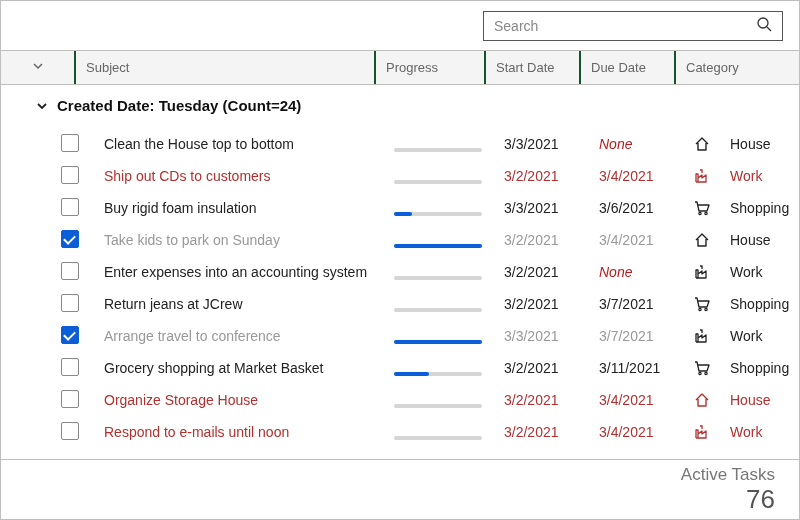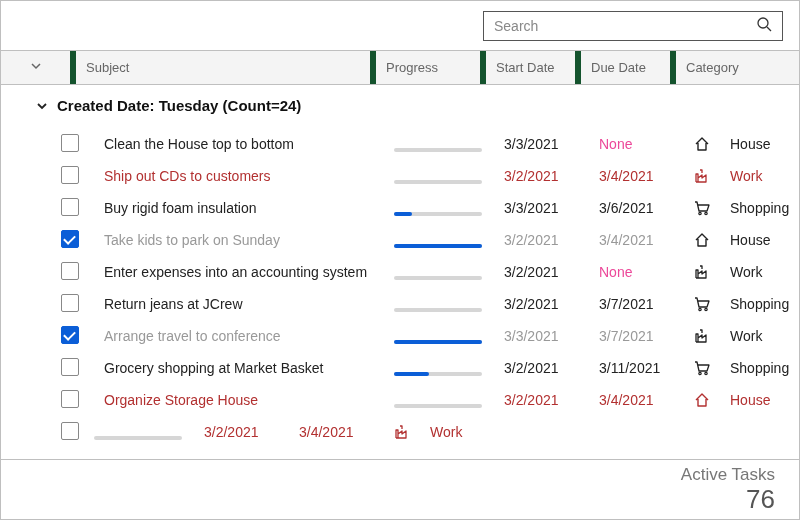--- a/index.html
+++ b/index.html
@@ -60,21 +60,21 @@
     align-items: stretch;
     background: #f4f4f4;
     border-bottom: 1px solid #bfbfbf;
     font-size: 13px;
     color: #666;
   }
   .col-headers > div {
     display: flex;
     align-items: center;
     padding: 0 10px;
-    border-right: 6px solid #14532d;
+    border-right: 2px solid #14532d;
   }
   .col-headers > div:last-child { border-right: none; }
   .col-check { width: 75px; justify-content: center; }
   .col-subject { width: 300px; }
   .col-progress { width: 110px; }
   .col-start { width: 95px; text-align: center; }
   .col-due { width: 95px; }
   .col-category { flex: 1; }
   .chev-header { justify-content: center; }
   
@@ -172,21 +172,21 @@
   }
   .cat-icon { width: 16px; height: 16px; display: inline-flex; }
   .overdue .cell-subject,
   .overdue .cell-start,
   .overdue .cell-due,
   .overdue .cell-category { color: #b23030; }
   .overdue .cat-icon svg { stroke: #b23030; }
   .completed .cell-subject,
   .completed .cell-start,
   .completed .cell-due { color: #999; }
-  .dim-due { color: #ec4899; }
+  .dim-due { color: #b91c1c; font-style: italic; }
   
   .footer {
     border-top: 1px solid #bfbfbf;
     height: 60px;
     display: flex;
     flex-direction: column;
     align-items: flex-end;
     justify-content: center;
     padding-right: 24px;
     color: #777;
@@ -424,20 +424,21 @@
                 <use href="#ico-house"></use>
               </svg>
             </span>
             <span>House</span>
           </div>
         </div>
         <div class="task-row overdue">
           <div class="cell-check">
             <div class="checkbox"></div>
           </div>
+          <div class="cell-subject">Respond to e-mails until noon</div>
           <div class="cell-progress">
             <div class="progress-track">
               <div class="progress-fill" style="width: 0%;"></div>
             </div>
           </div>
           <div class="cell-start">3/2/2021</div>
           <div class="cell-due">3/4/2021</div>
           <div class="cell-category">
             <span class="cat-icon">
               <svg width="16" height="16" viewBox="0 0 16 16" style="color:#b23030">

